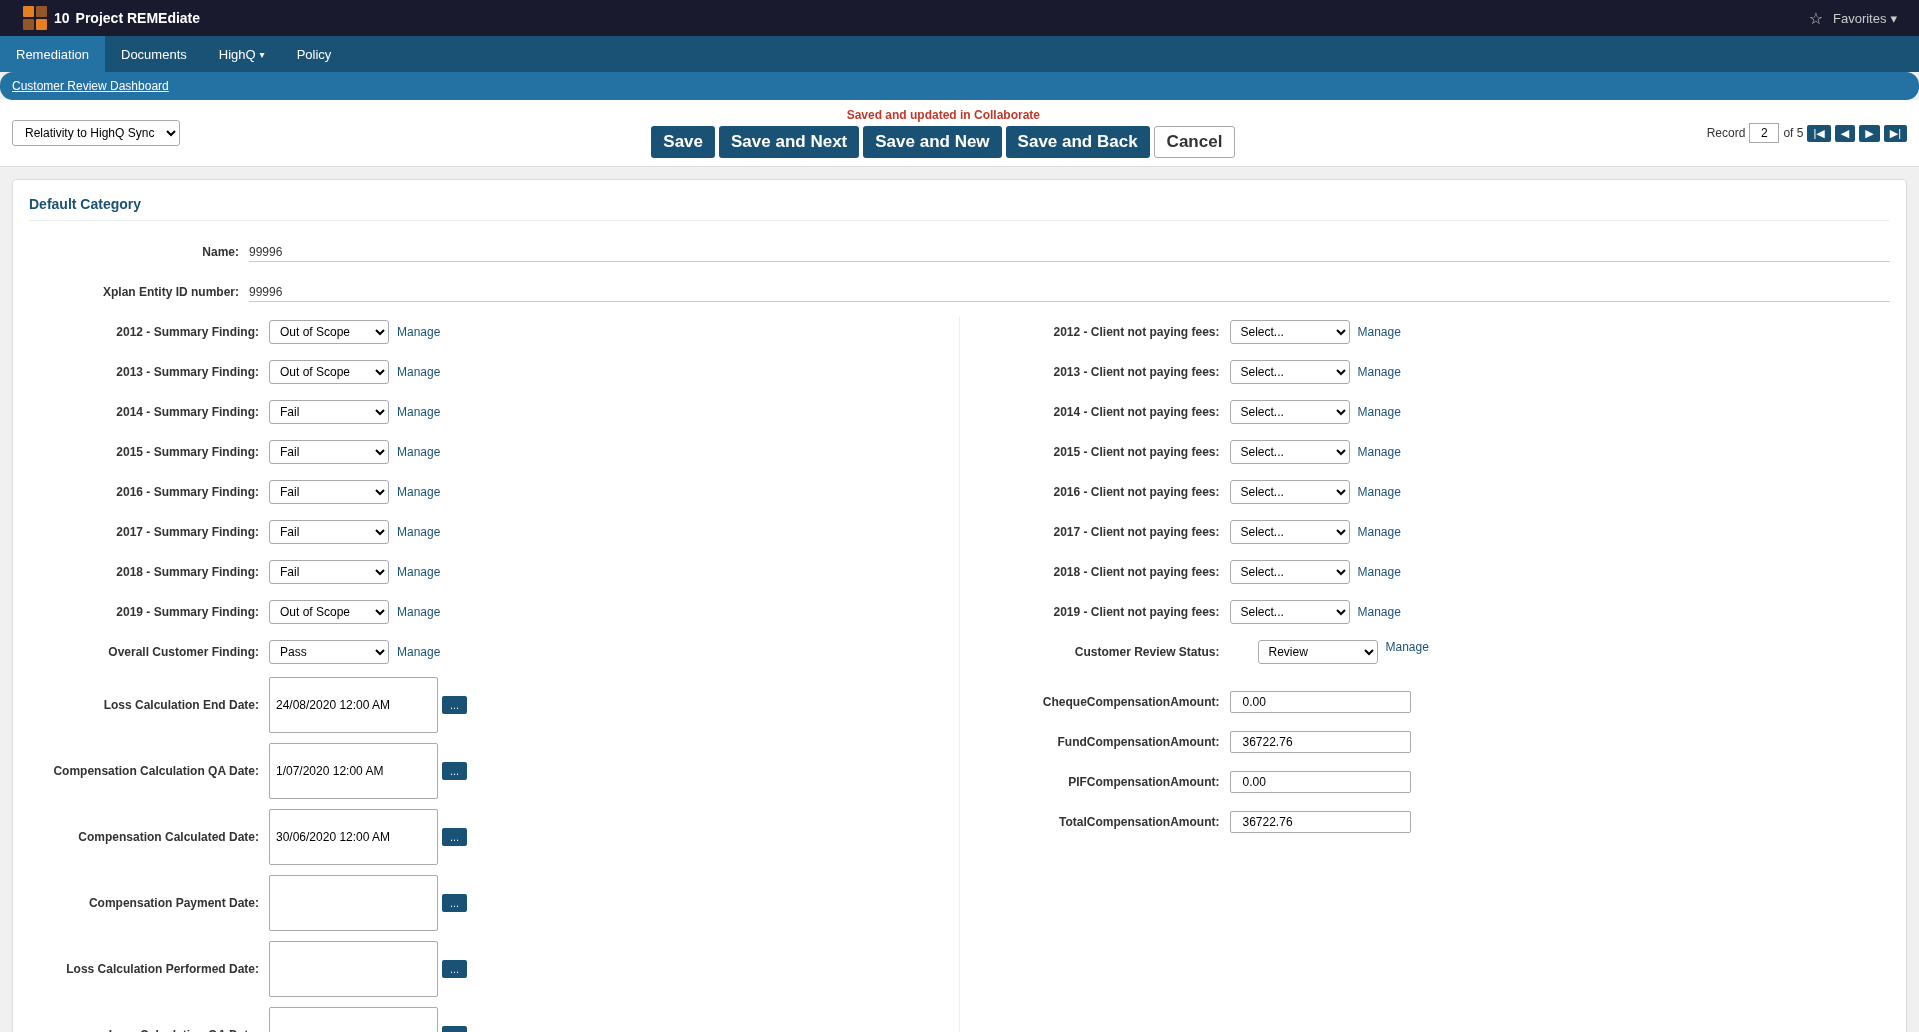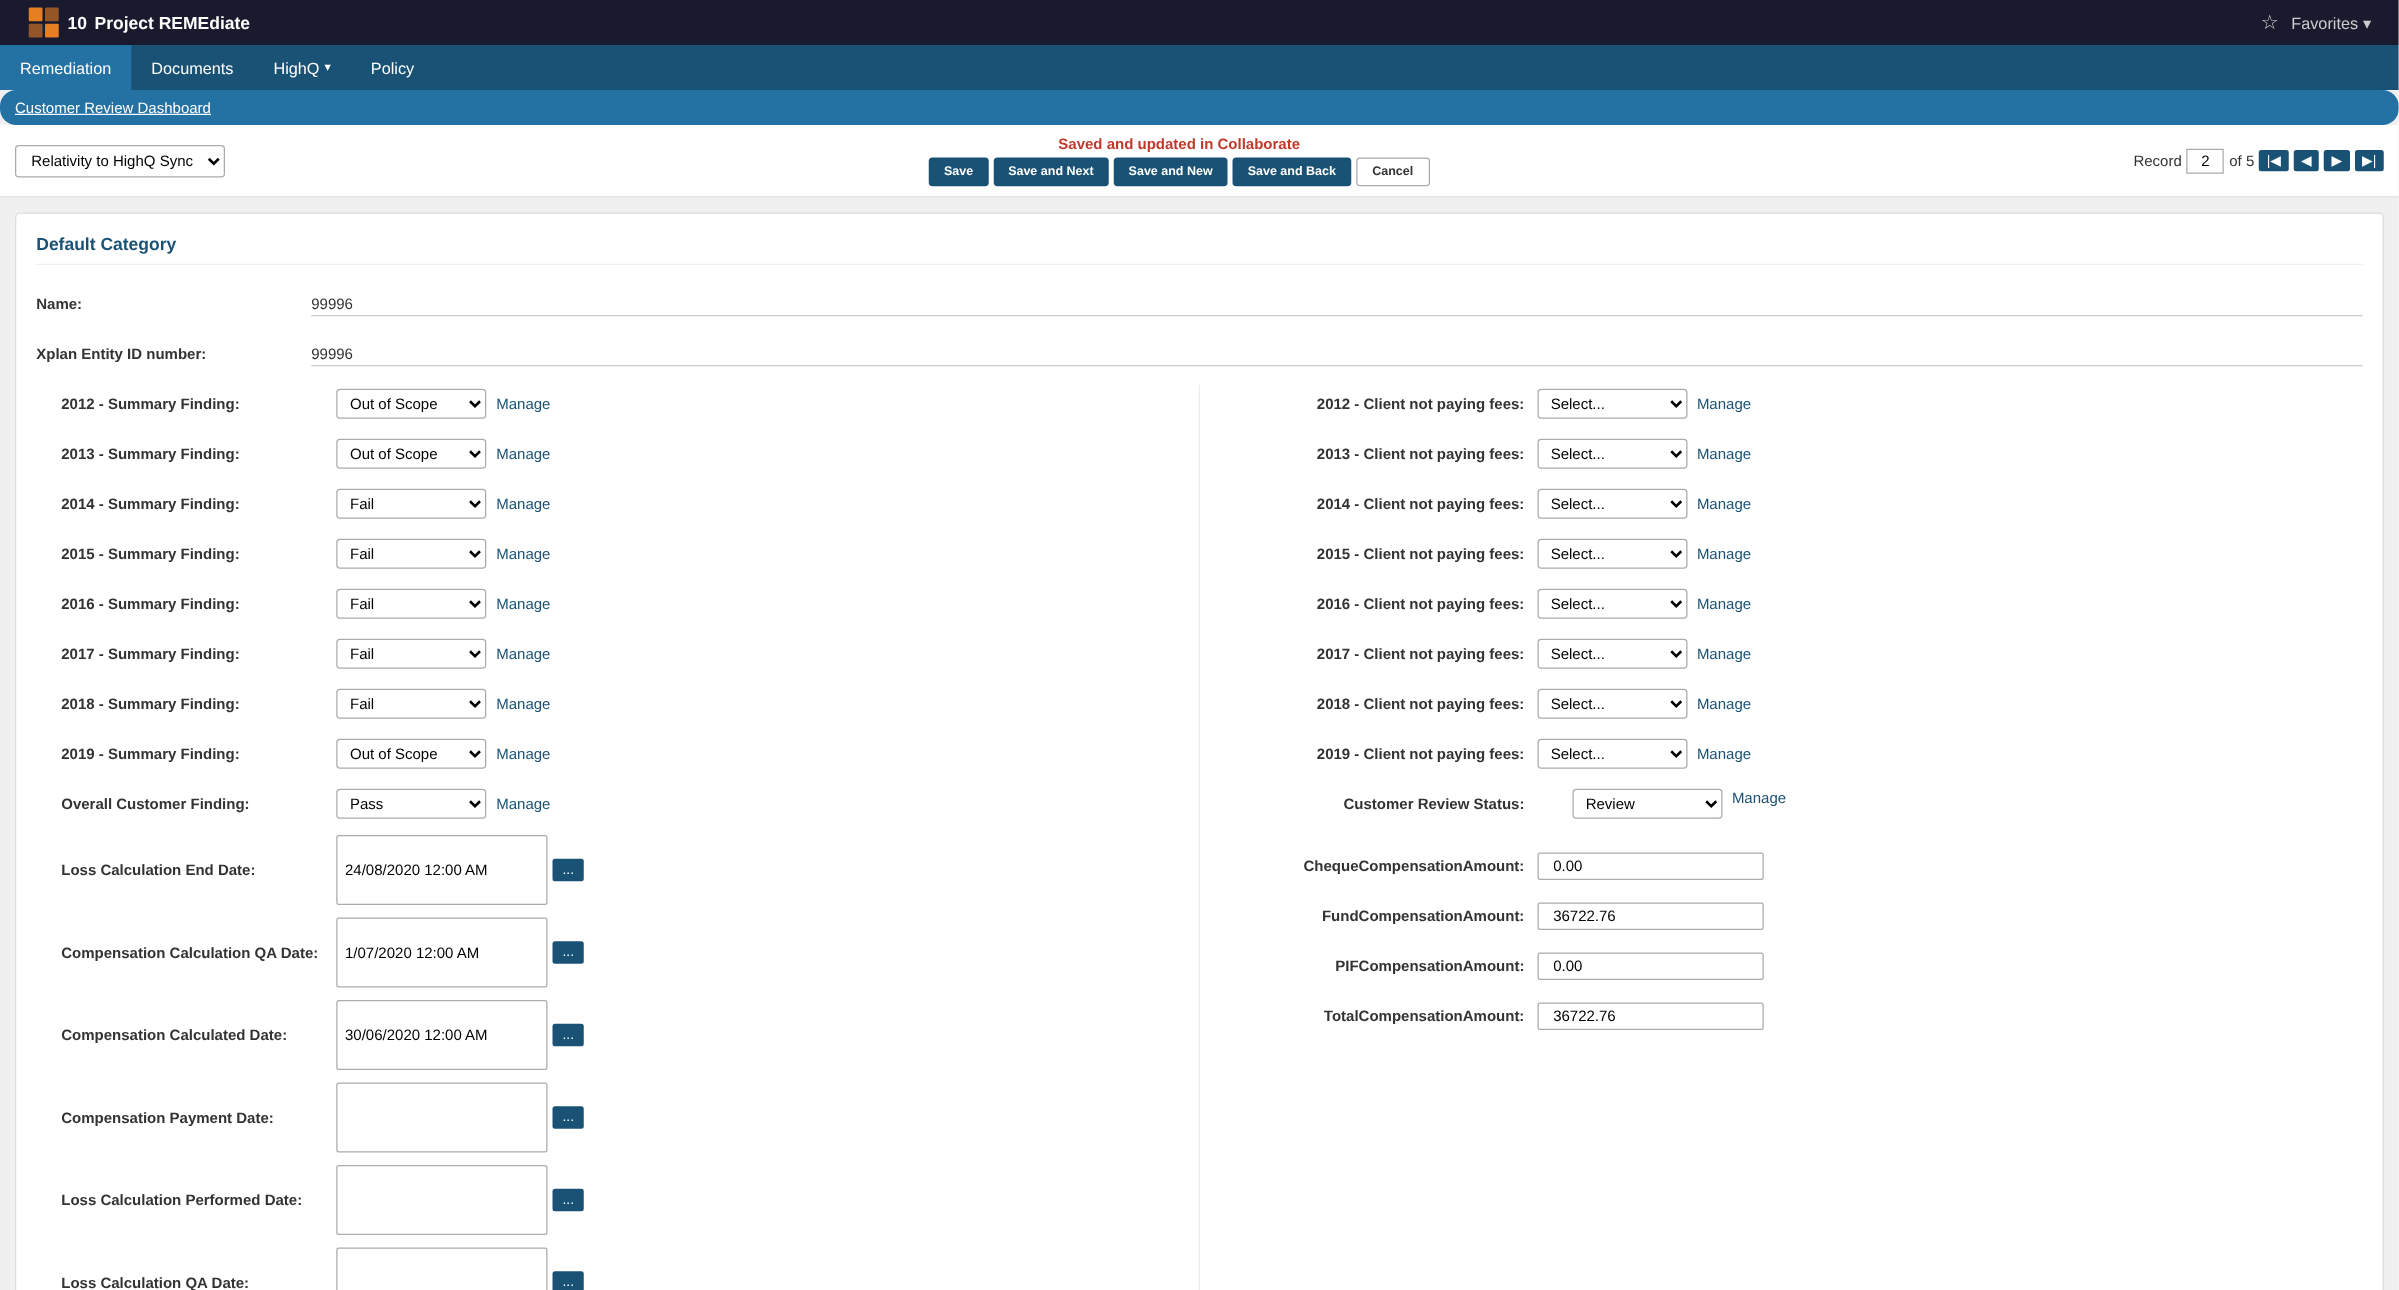--- a/index.html
+++ b/index.html
@@ -121,21 +121,21 @@
       font-weight: bold;
     }
     .toolbar-buttons {
       display: flex;
       gap: 4px;
     }
     .btn {
       padding: 5px 12px;
       border: none;
       cursor: pointer;
-      font-size: 10px;
+      font-size: 17px;
       border-radius: 3px;
       font-weight: bold;
     }
     .btn-primary {
       background: #1a5276;
       color: #fff;
     }
     .btn-cancel {
       background: #fff;
       color: #333;
@@ -200,21 +200,21 @@
       border-right: 1px solid #eee;
     }
 
     .form-row {
       display: flex;
       align-items: center;
       margin-bottom: 10px;
       min-height: 30px;
     }
     .form-label {
-      text-align: left;
+      text-align: right;
       padding-right: 10px;
       font-weight: bold;
       font-size: 12px;
       color: #333;
       flex-shrink: 0;
       width: 220px;
     }
     .form-label-right {
       text-align: right;
       padding-right: 10px;

